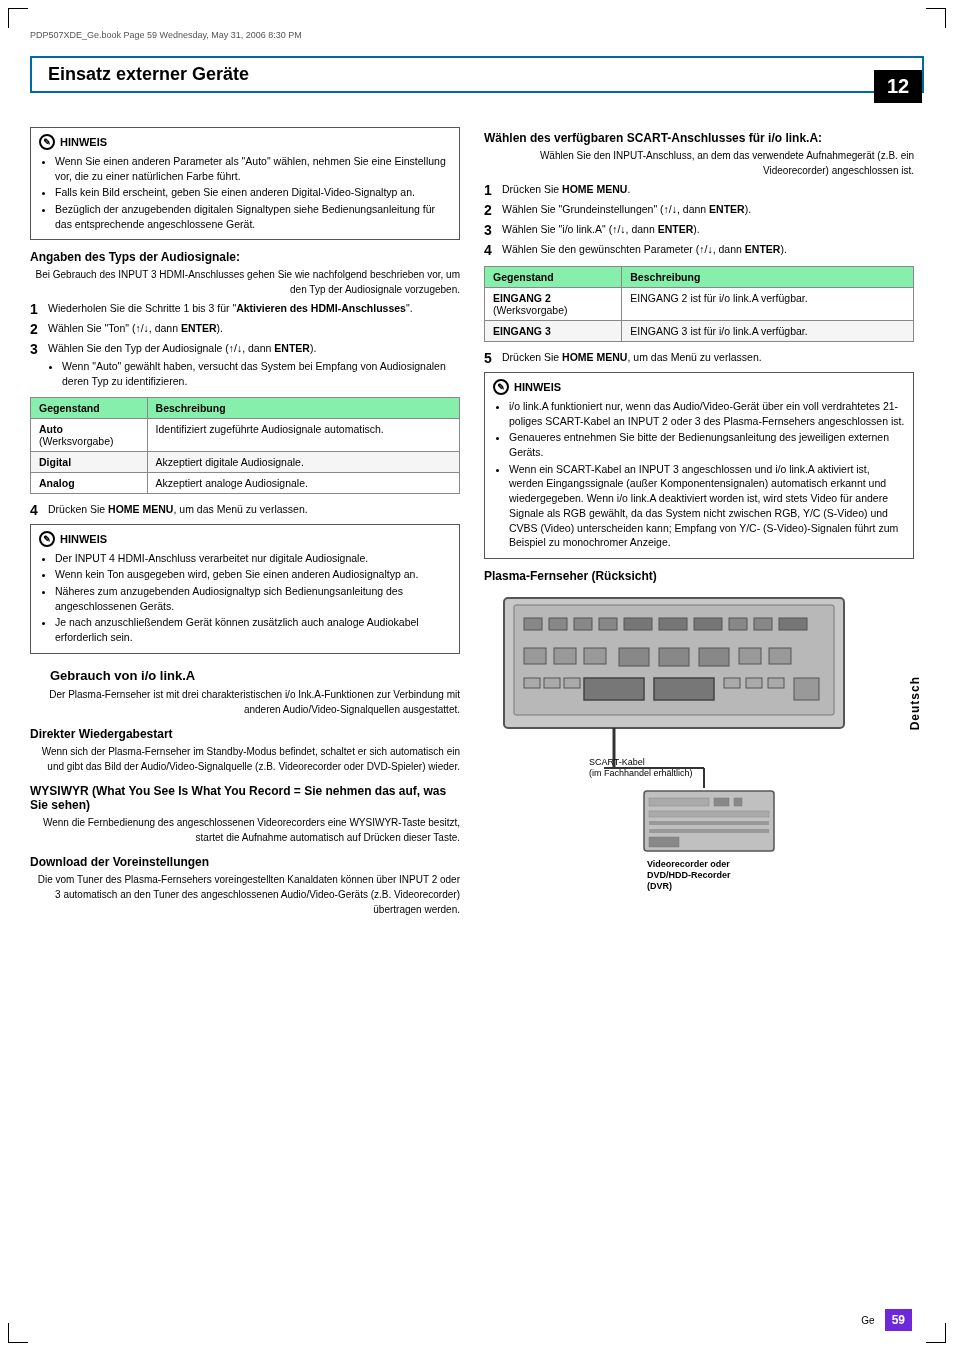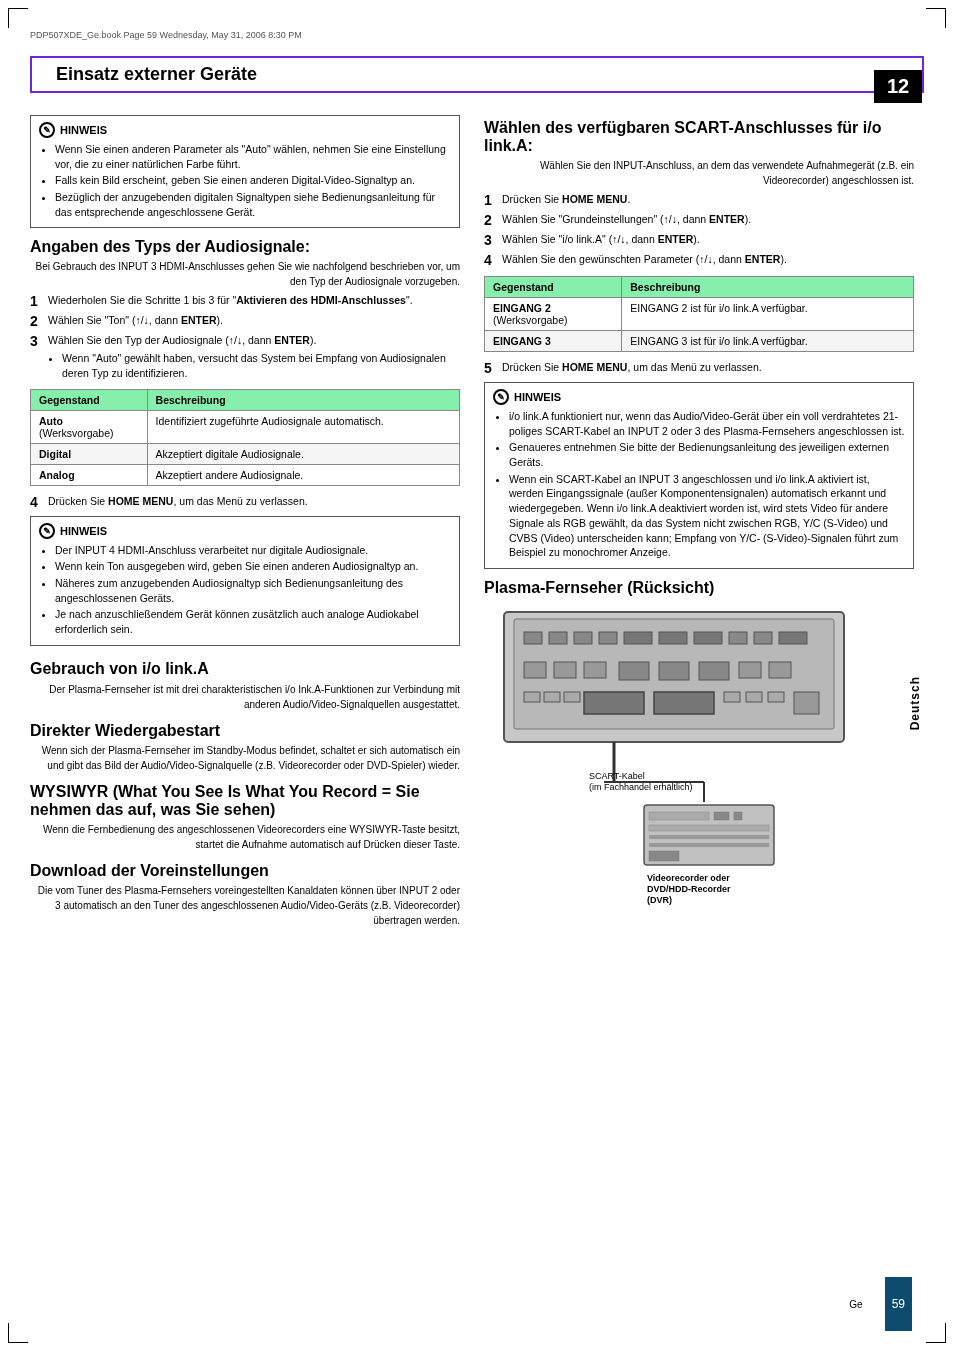--- a/index.html
+++ b/index.html
@@ -42,23 +42,23 @@
     .header-meta {
       font-size: 9px;
       color: #555;
       flex: 1;
     }
 
     
     .title-box {
       display: flex;
       align-items: center;
-      border: 2px solid #6d28d9;
-      padding: 6px 24px;
-      margin-bottom: 16px;
+      border: 2px solid #0369a1;
+      padding: 6px 16px;
+      margin-bottom: 28px;
       position: relative;
     }
     .title-box h1 {
       font-size: 18px;
       font-weight: bold;
       color: #000;
     }
     .chapter-badge {
       position: absolute;
       right: 0;
@@ -81,27 +81,28 @@
     }
     .col-left {
       flex: 1;
       max-width: 430px;
     }
     .col-right {
       flex: 1;
       max-width: 430px;
     }
     .section-title-large {
-      font-size: 16px;
+      font-size: 13px;
       font-weight: bold;
       margin-bottom: 4px;
       margin-top: 14px;
+      margin-left: 20px;
     }
     .subsection-title {
-      font-size: 16px;
+      font-size: 12px;
       font-weight: bold;
       margin-top: 10px;
       margin-bottom: 3px;
     }
 
     
     .hint-box {
       border: 1px solid #555;
       padding: 6px 8px;
       margin-bottom: 10px;
@@ -277,21 +278,21 @@
           <tr>
             <td><strong>Auto</strong><br>(Werksvorgabe)</td>
             <td>Identifiziert zugeführte Audiosignale automatisch.</td>
           </tr>
           <tr>
             <td><strong>Digital</strong></td>
             <td>Akzeptiert digitale Audiosignale.</td>
           </tr>
           <tr>
             <td><strong>Analog</strong></td>
-            <td>Akzeptiert andere Audiosignale.</td>
+            <td>Akzeptiert analoge Audiosignale.</td>
           </tr>
         </tbody>
       </table>
 
       <div class="num-list">
         <div class="num-item">
           <span class="num">4</span>
           <div class="content">
             Drücken Sie <strong>HOME MENU</strong>, um das Menü zu verlassen.
           </div>
@@ -457,18 +458,18 @@
           <text x="163" y="285" font-size="9" fill="#000" font-weight="bold">DVD/HDD-Recorder</text>
           <text x="163" y="296" font-size="9" fill="#000" font-weight="bold">(DVR)</text>
         </svg>
       </div>
 
     </div>
   </div>
 
   <div style="position: absolute; right: 32px; top: 50%; writing-mode: vertical-rl; text-orientation: mixed; transform: rotate(180deg); font-size: 12px; font-weight: bold; letter-spacing: 1px;">Deutsch</div>
 
-  <div style="position: absolute; bottom: 20px; right: 42px; display: flex; align-items: center; gap: 22px;">
+  <div style="position: absolute; bottom: 20px; right: 42px; display: flex; align-items: center; gap: 10px;">
     <span style="font-size: 10px;">Ge</span>
-    <span style="background: #0c4a6e; color: #fff; padding: 20px 7px; font-size: 12px; font-weight: normal;">59</span>
+    <span style="background: #6d28d9; color: #fff; padding: 4px 7px; font-size: 12px; font-weight: bold;">59</span>
   </div>
 
 </div>
 
 </body></html>

